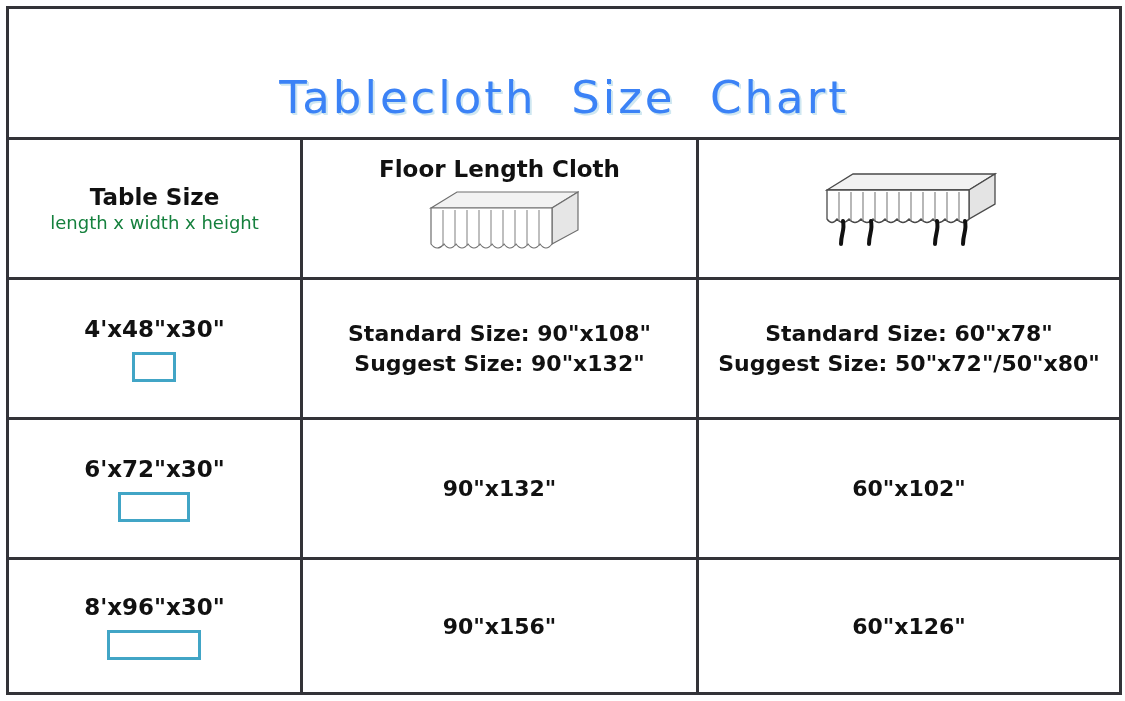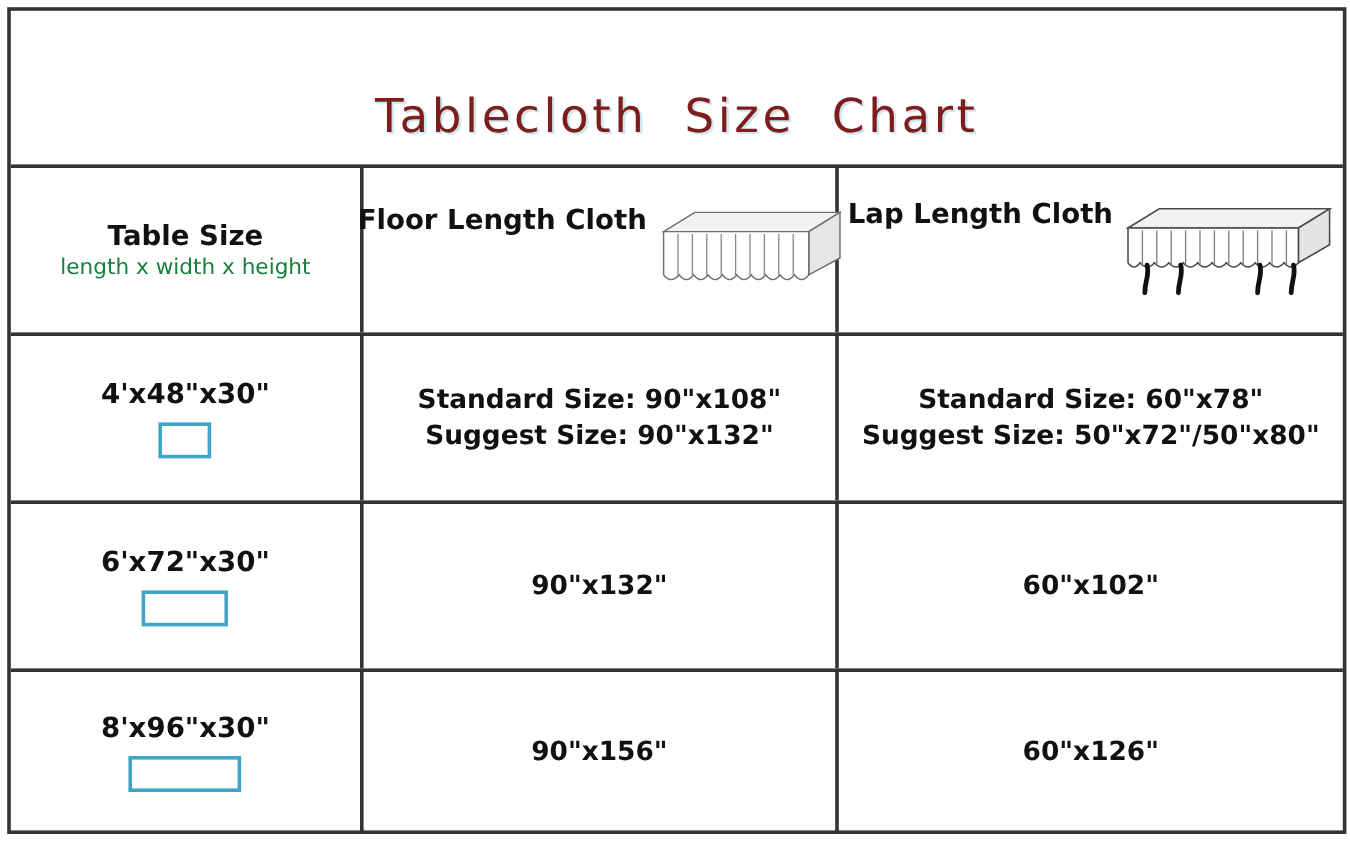--- a/index.html
+++ b/index.html
@@ -29,24 +29,24 @@
   
   .title-band {
     height: 128px;
     border-bottom: 3px solid #333338;
     display: flex;
     align-items: center;
     justify-content: center;
   }
   .chart-title {
     font-family: "DejaVu Sans", "Liberation Sans", sans-serif;
-    font-size: 39px;
+    font-size: 45px;
     font-weight: 400;
     letter-spacing: 3px;
-    color: #7f1d1d;
+    color: #3b82f6;
     text-shadow: 2px 2px 0 #cfe7f1, 1px 1px 0 #a9d3e4;
     white-space: pre;
     margin-top: 48px;
   }
 
   
   .grid-row {
     display: flex;
     border-bottom: 3px solid #333338;
   }
@@ -87,23 +87,25 @@
   }
   .head-size-sub {
     font-size: 18px;
     font-weight: 400;
     color: #15803d;
     white-space: nowrap;
   }
 
   .head-inline {
     display: flex;
+    align-items: center;
     justify-content: center;
     width: 100%;
     gap: 4px;
+    flex-direction: column;
   }
   .head-label {
     font-size: 23px;
     font-weight: bold;
     color: #111111;
     white-space: nowrap;
   }
   .head-art { flex: 0 0 auto; line-height: 0; }
 
   
@@ -177,21 +179,20 @@
             <line x1="94" y1="24" x2="94" y2="60" stroke="#8a8a8a" stroke-width="1.1"></line>
             <line x1="106" y1="24" x2="106" y2="60" stroke="#8a8a8a" stroke-width="1.1"></line>
             <line x1="118" y1="24" x2="118" y2="60" stroke="#8a8a8a" stroke-width="1.1"></line>
           </svg>
         </span>
       </div>
     </div>
 
     <div class="cell col-lap">
       <div class="head-inline">
-        <span class="head-label">Lap Length Cloth</span>
         <span class="head-art">
           <svg width="180" height="86" viewBox="0 0 180 86" xmlns="http://www.w3.org/2000/svg">
 
             <polygon points="8,24 34,8 176,8 150,24" fill="#f2f2f2" stroke="#4a4a4a" stroke-width="1.3"></polygon>
             <polygon points="150,24 176,8 176,38 150,53" fill="#e4e4e4" stroke="#4a4a4a" stroke-width="1.3"></polygon>
 
             <path d="M8,24 L150,24 L150,53 Q144,60 138,53 Q132,60 126,53 Q120,60 114,53 Q108,60 102,53 Q96,60 90,53 Q84,60 78,53 Q72,60 66,53 Q60,60 54,53 Q48,60 42,53 Q36,60 30,53 Q24,60 18,53 Q13,60 8,53 Z" fill="#ffffff" stroke="#4a4a4a" stroke-width="1.3"></path>
 
             <line x1="20" y1="26" x2="20" y2="55" stroke="#7d7d7d" stroke-width="1.1"></line>
             <line x1="32" y1="26" x2="32" y2="55" stroke="#7d7d7d" stroke-width="1.1"></line>

